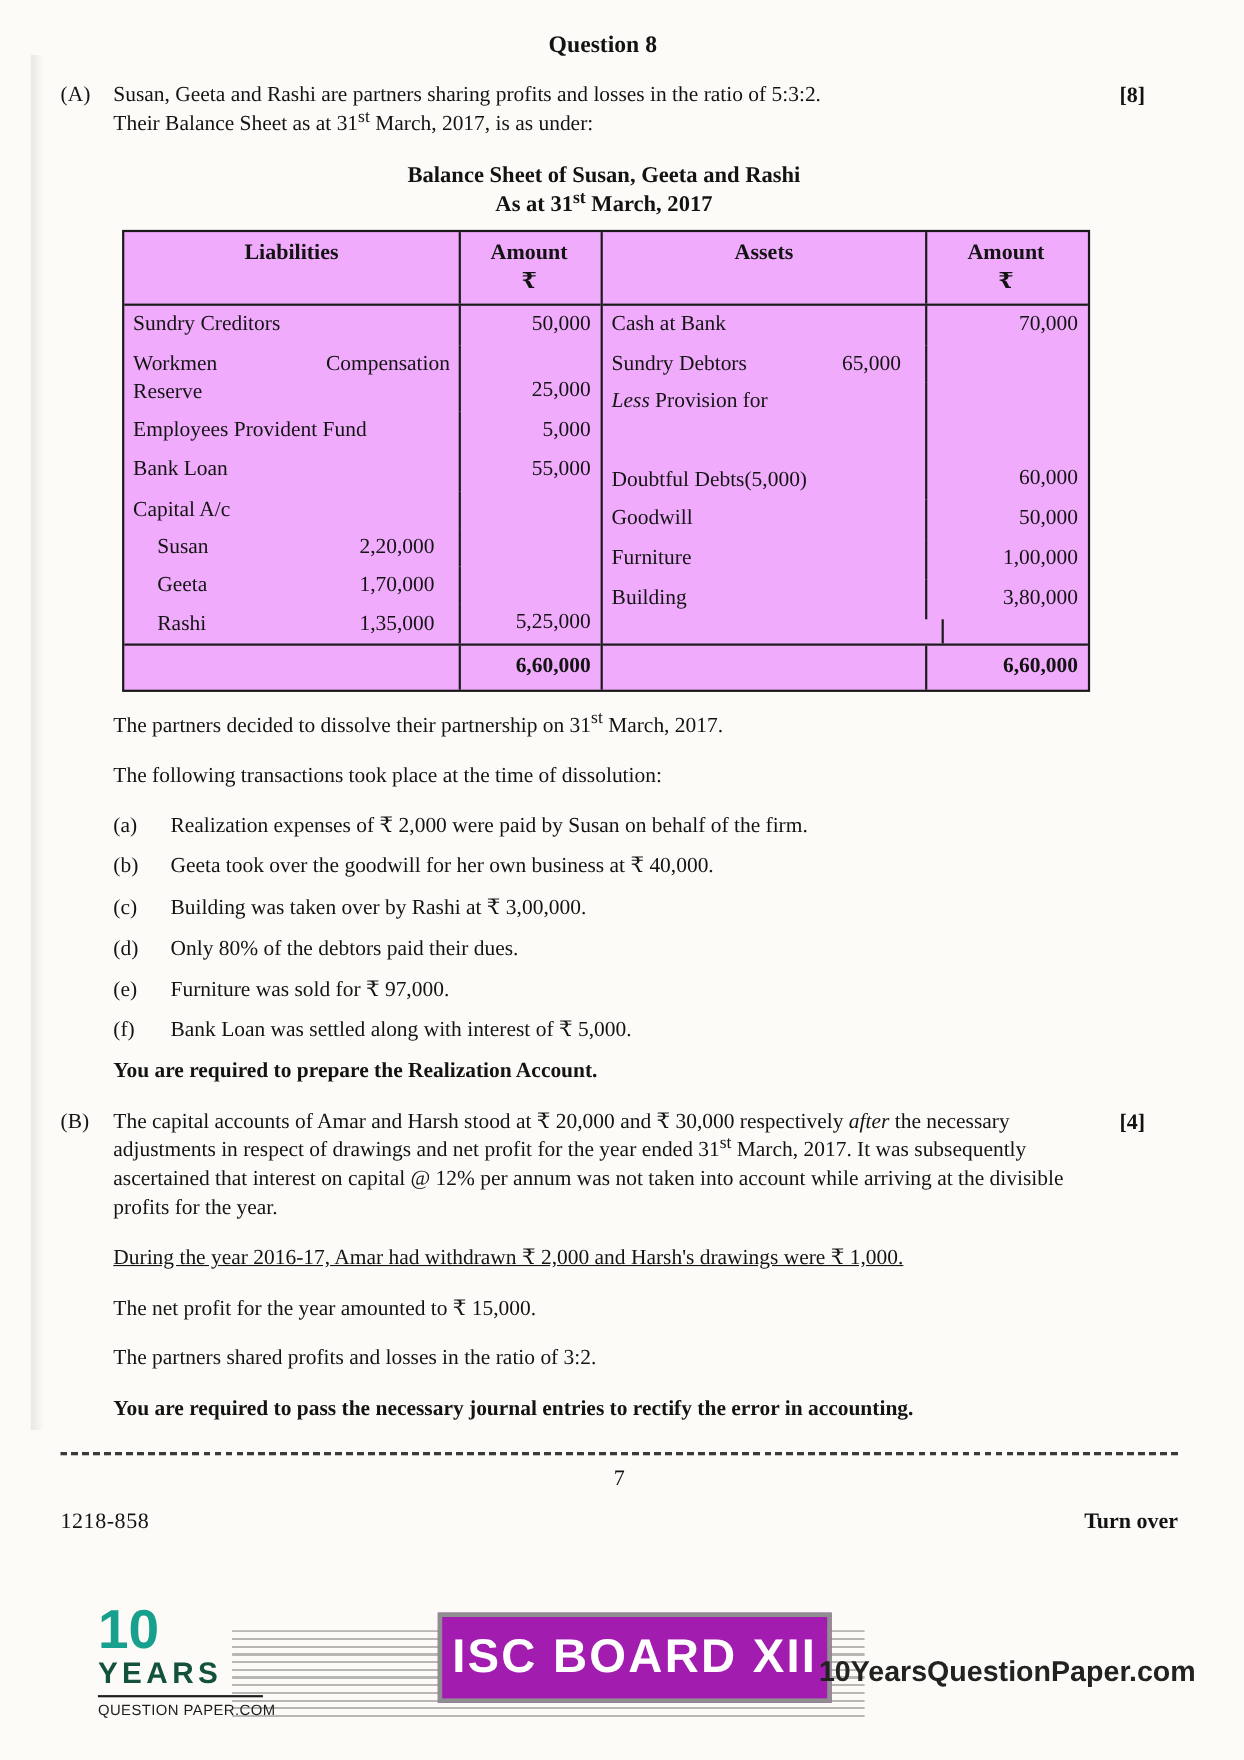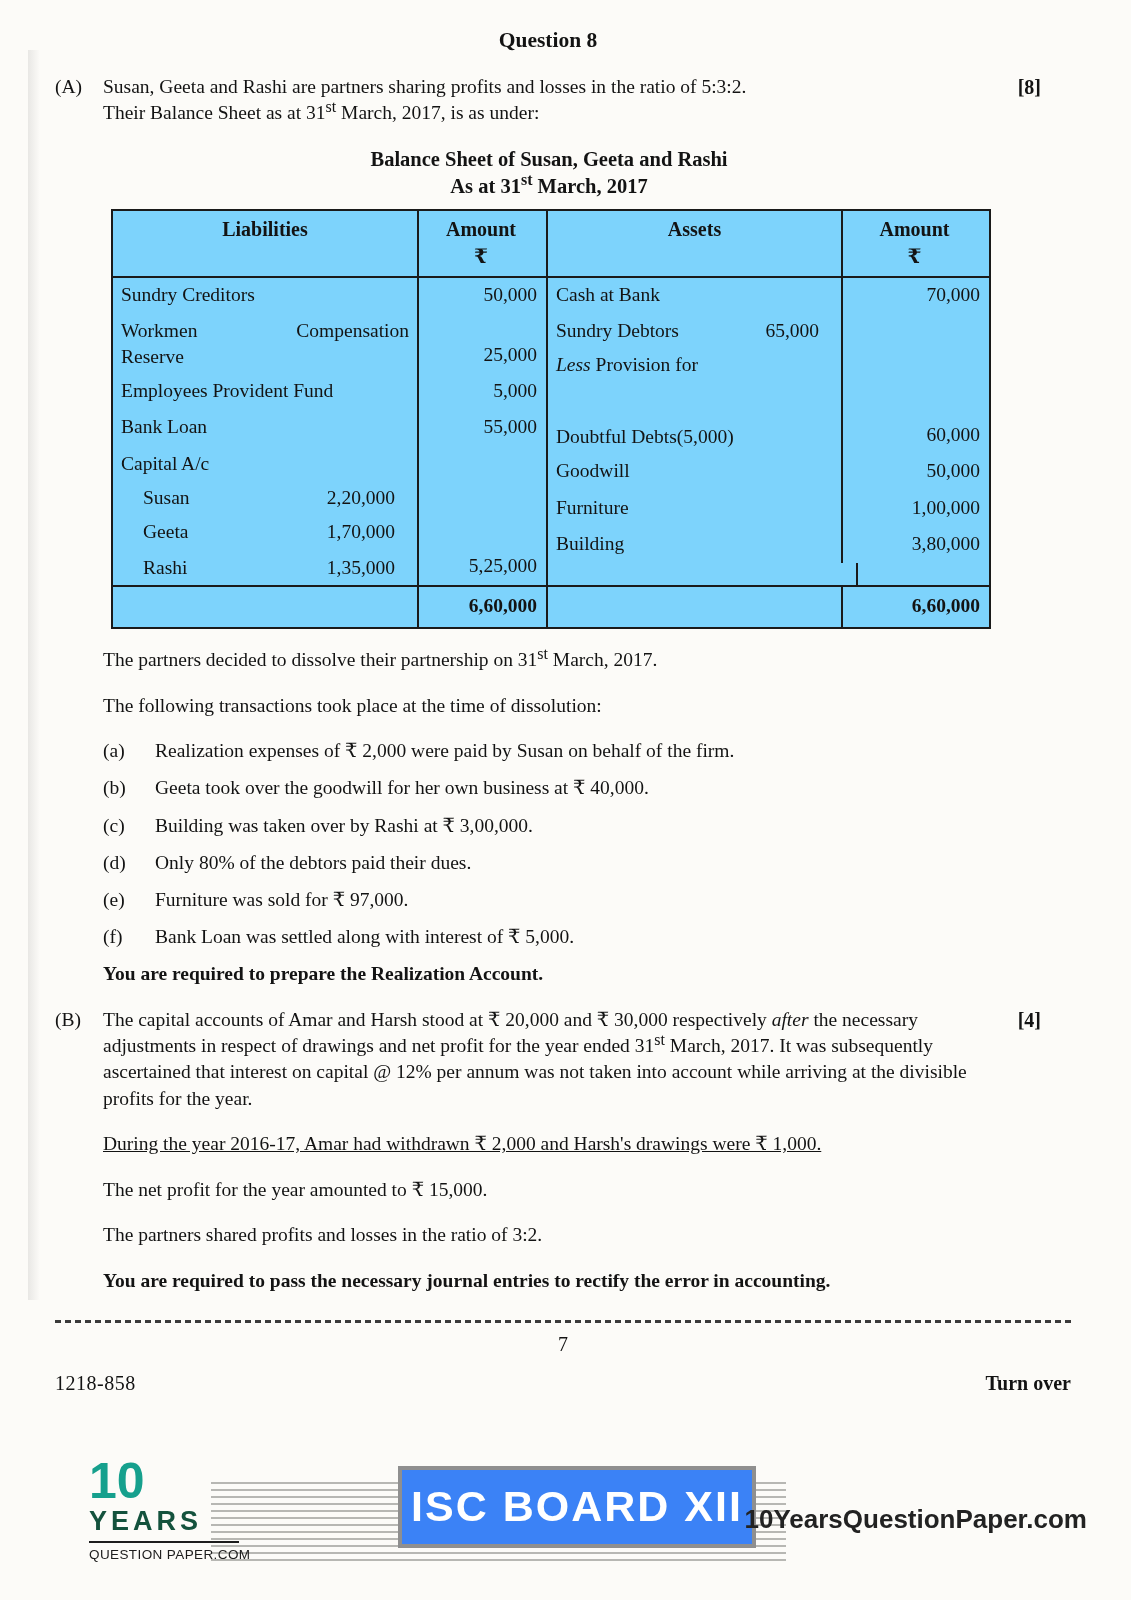--- a/index.html
+++ b/index.html
@@ -12,21 +12,21 @@
   .q-title{font-size:21.5px;font-weight:bold;margin:0 0 12px 0;text-align:center;}
 
   .part{position:relative;padding-left:48px;padding-right:56px;}
   .part-label{position:absolute;left:0;top:0;}
   .part-marks{position:absolute;right:0;top:0;font-weight:bold;font-size:20px;}
   sup{font-size:16px;line-height:0;}
 
   
   .bs-area{width:876px;margin-left:8px;}
   .bs-title{text-align:center;font-weight:bold;font-size:20.5px;margin:14px 0 10px 0;line-height:1.3;}
-  .bs-table{display:flex;border:2.5px solid #1a1a1a;width:876px;background:#7dd3fc;}
+  .bs-table{display:flex;border:2.5px solid #1a1a1a;width:876px;background:#f0abfc;}
   .bs-half{display:flex;flex-direction:column;}
   .bs-left{width:433px;}
   .bs-right{flex:1;border-left:2.5px solid #1a1a1a;}
   .bs-row{display:flex;min-height:34px;}
   .cell{padding:4px 8px;}
   .cell.label{flex:1;min-width:0;}
   .cell.amount{width:112px;border-left:2.5px solid #1a1a1a;display:flex;justify-content:flex-end;align-items:flex-end;padding:4px 9px 6px 6px;}
   .bs-right .cell.amount{width:131px;}
   .bs-head{border-bottom:2.5px solid #1a1a1a;font-weight:bold;min-height:56px;}
   .bs-head .cell.label{text-align:center;padding-top:5px;font-size:20px;}
@@ -60,21 +60,21 @@
   .sep-line{height:3px;background:repeating-linear-gradient(90deg,#3a3a3a 0 6px,transparent 6px 10px);}
   .page-number{text-align:center;font-size:20px;margin-top:8px;}
   .code-row{display:flex;justify-content:space-between;margin-top:12px;font-size:20px;}
   .doc-code{font-weight:normal;letter-spacing:0.5px;}
   .turn-over{font-weight:bold;}
 
   
   .banner{position:absolute;left:13px;right:0;bottom:0;height:148px;background:#fcfbf8;}
   .stripes{position:absolute;left:198px;top:30px;width:575px;height:84px;
            background:repeating-linear-gradient(180deg,#b7b7b3 0 2px,transparent 2px 7px);}
-  .isc-box{position:absolute;left:385px;top:14px;width:358px;height:82px;background:#3b82f6;border:4px solid #8f8f8f;
+  .isc-box{position:absolute;left:385px;top:14px;width:358px;height:82px;background:#a21caf;border:4px solid #8f8f8f;
            color:#fff;display:flex;align-items:center;justify-content:center;
            font-family:"Liberation Sans","DejaVu Sans",sans-serif;font-weight:bold;font-size:43px;letter-spacing:2px;box-sizing:border-box;}
   .logo{position:absolute;left:76px;top:4px;font-family:"Liberation Sans","DejaVu Sans",sans-serif;width:150px;}
   .logo-10{font-weight:bold;font-size:50px;line-height:1;color:#16a08d;}
   .logo-years{font-weight:bold;font-size:27px;line-height:1.15;color:#14523d;letter-spacing:4px;}
   .logo-site{font-size:13.5px;color:#1d1d1d;border-top:2px solid #1d1d1d;padding-top:3px;margin-top:4px;letter-spacing:0.4px;white-space:nowrap;}
   .right-site{position:absolute;right:44px;top:50px;font-family:"Liberation Sans","DejaVu Sans",sans-serif;
               font-weight:bold;font-size:26px;color:#222;}
 </style>
 </head>

